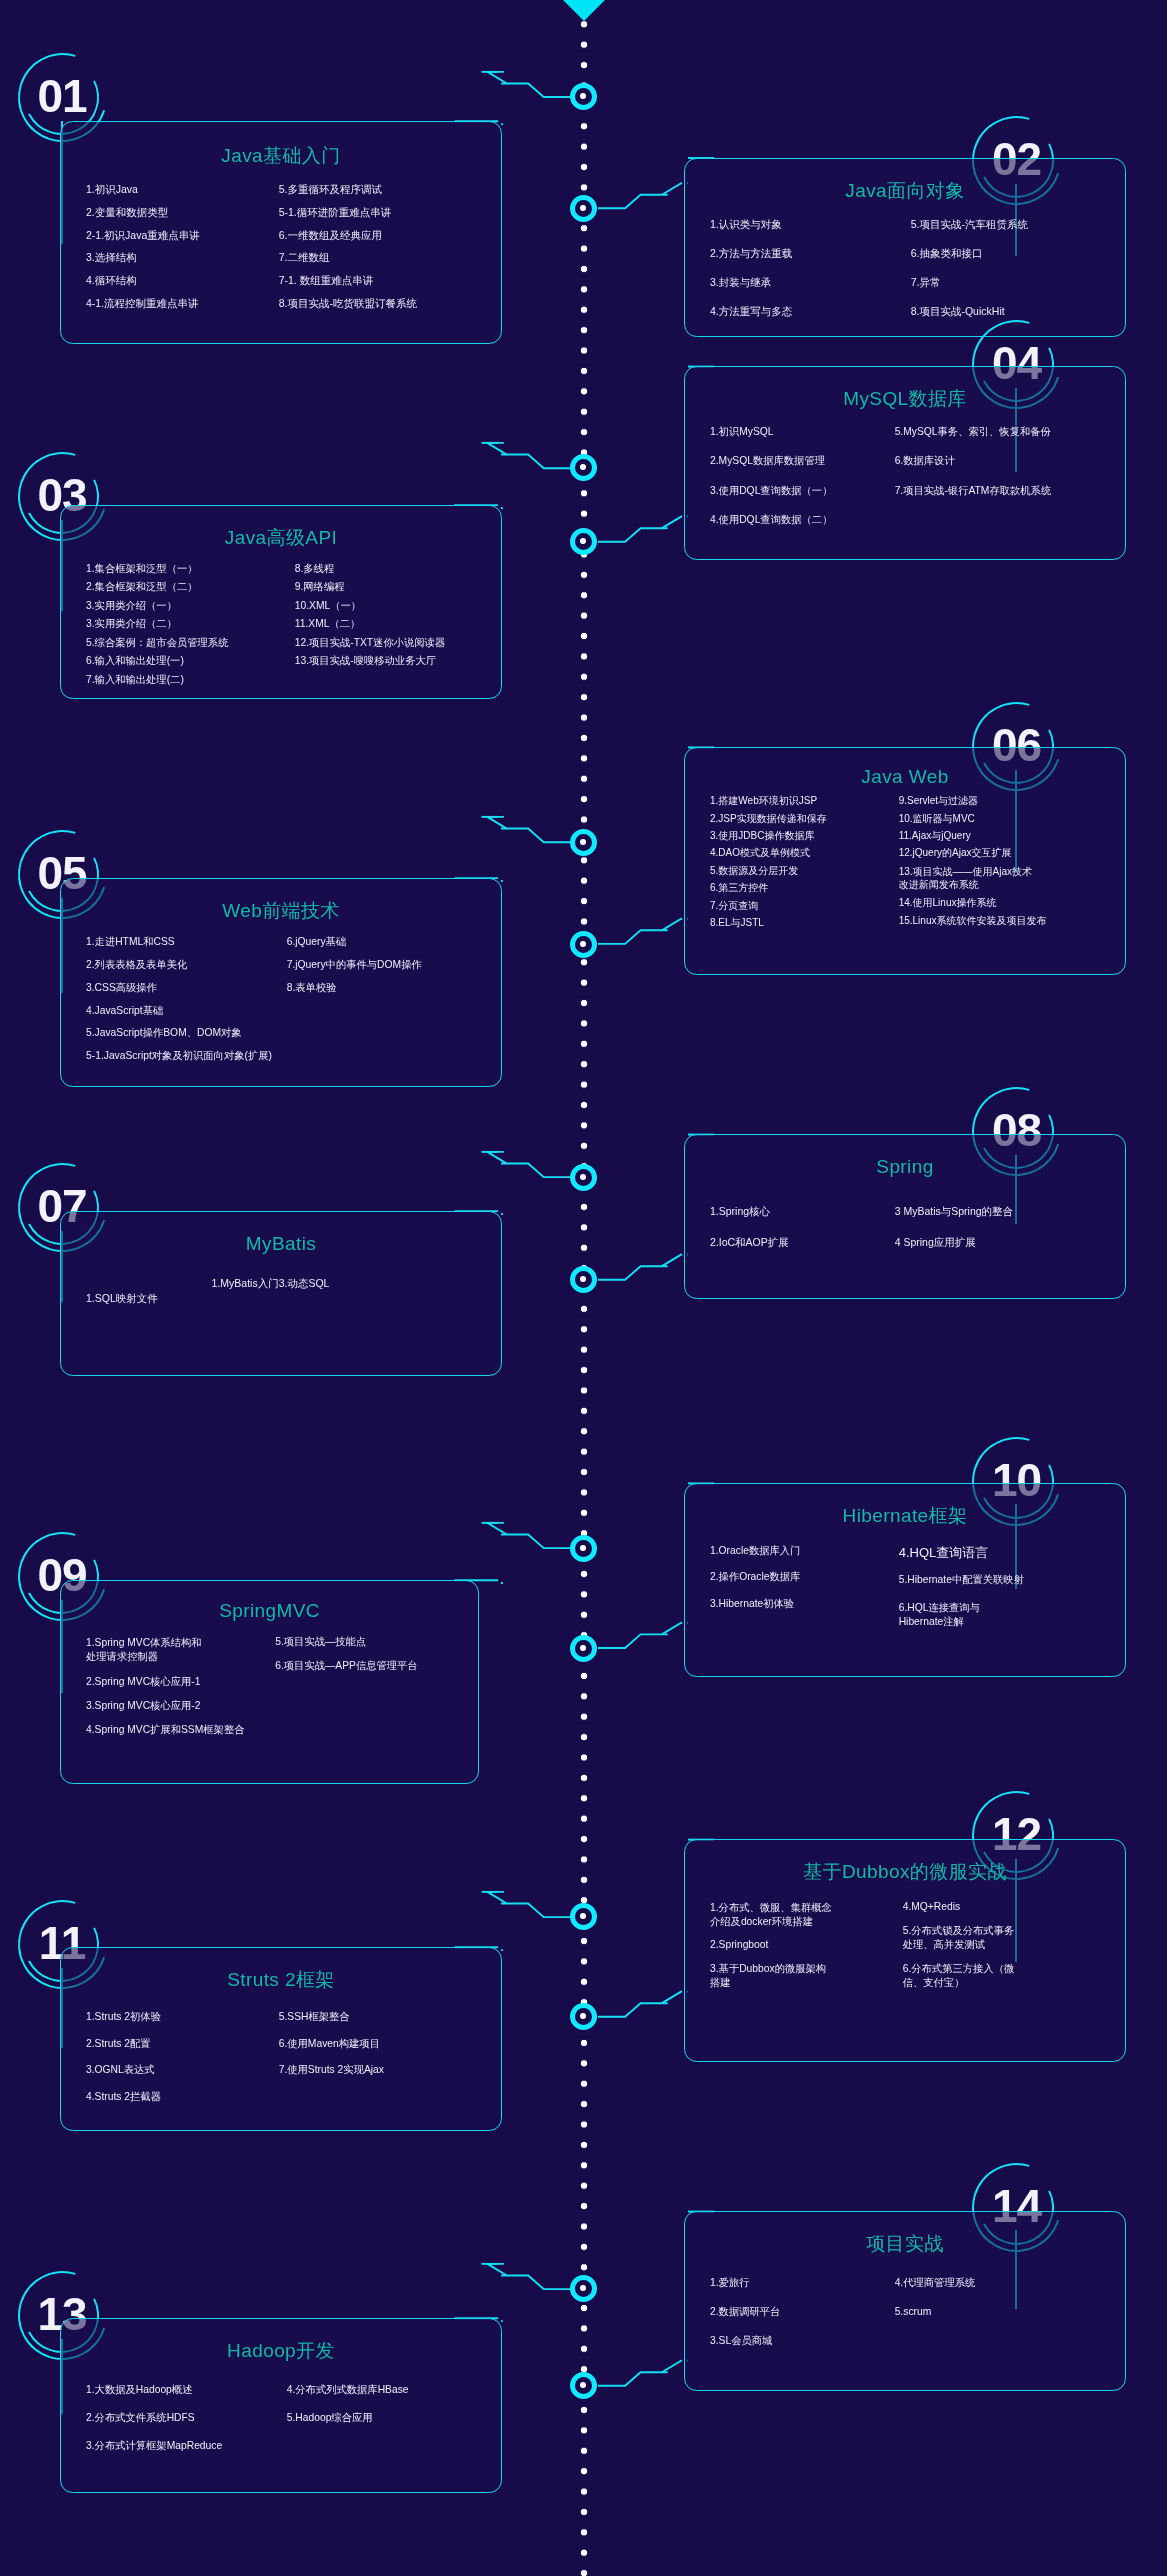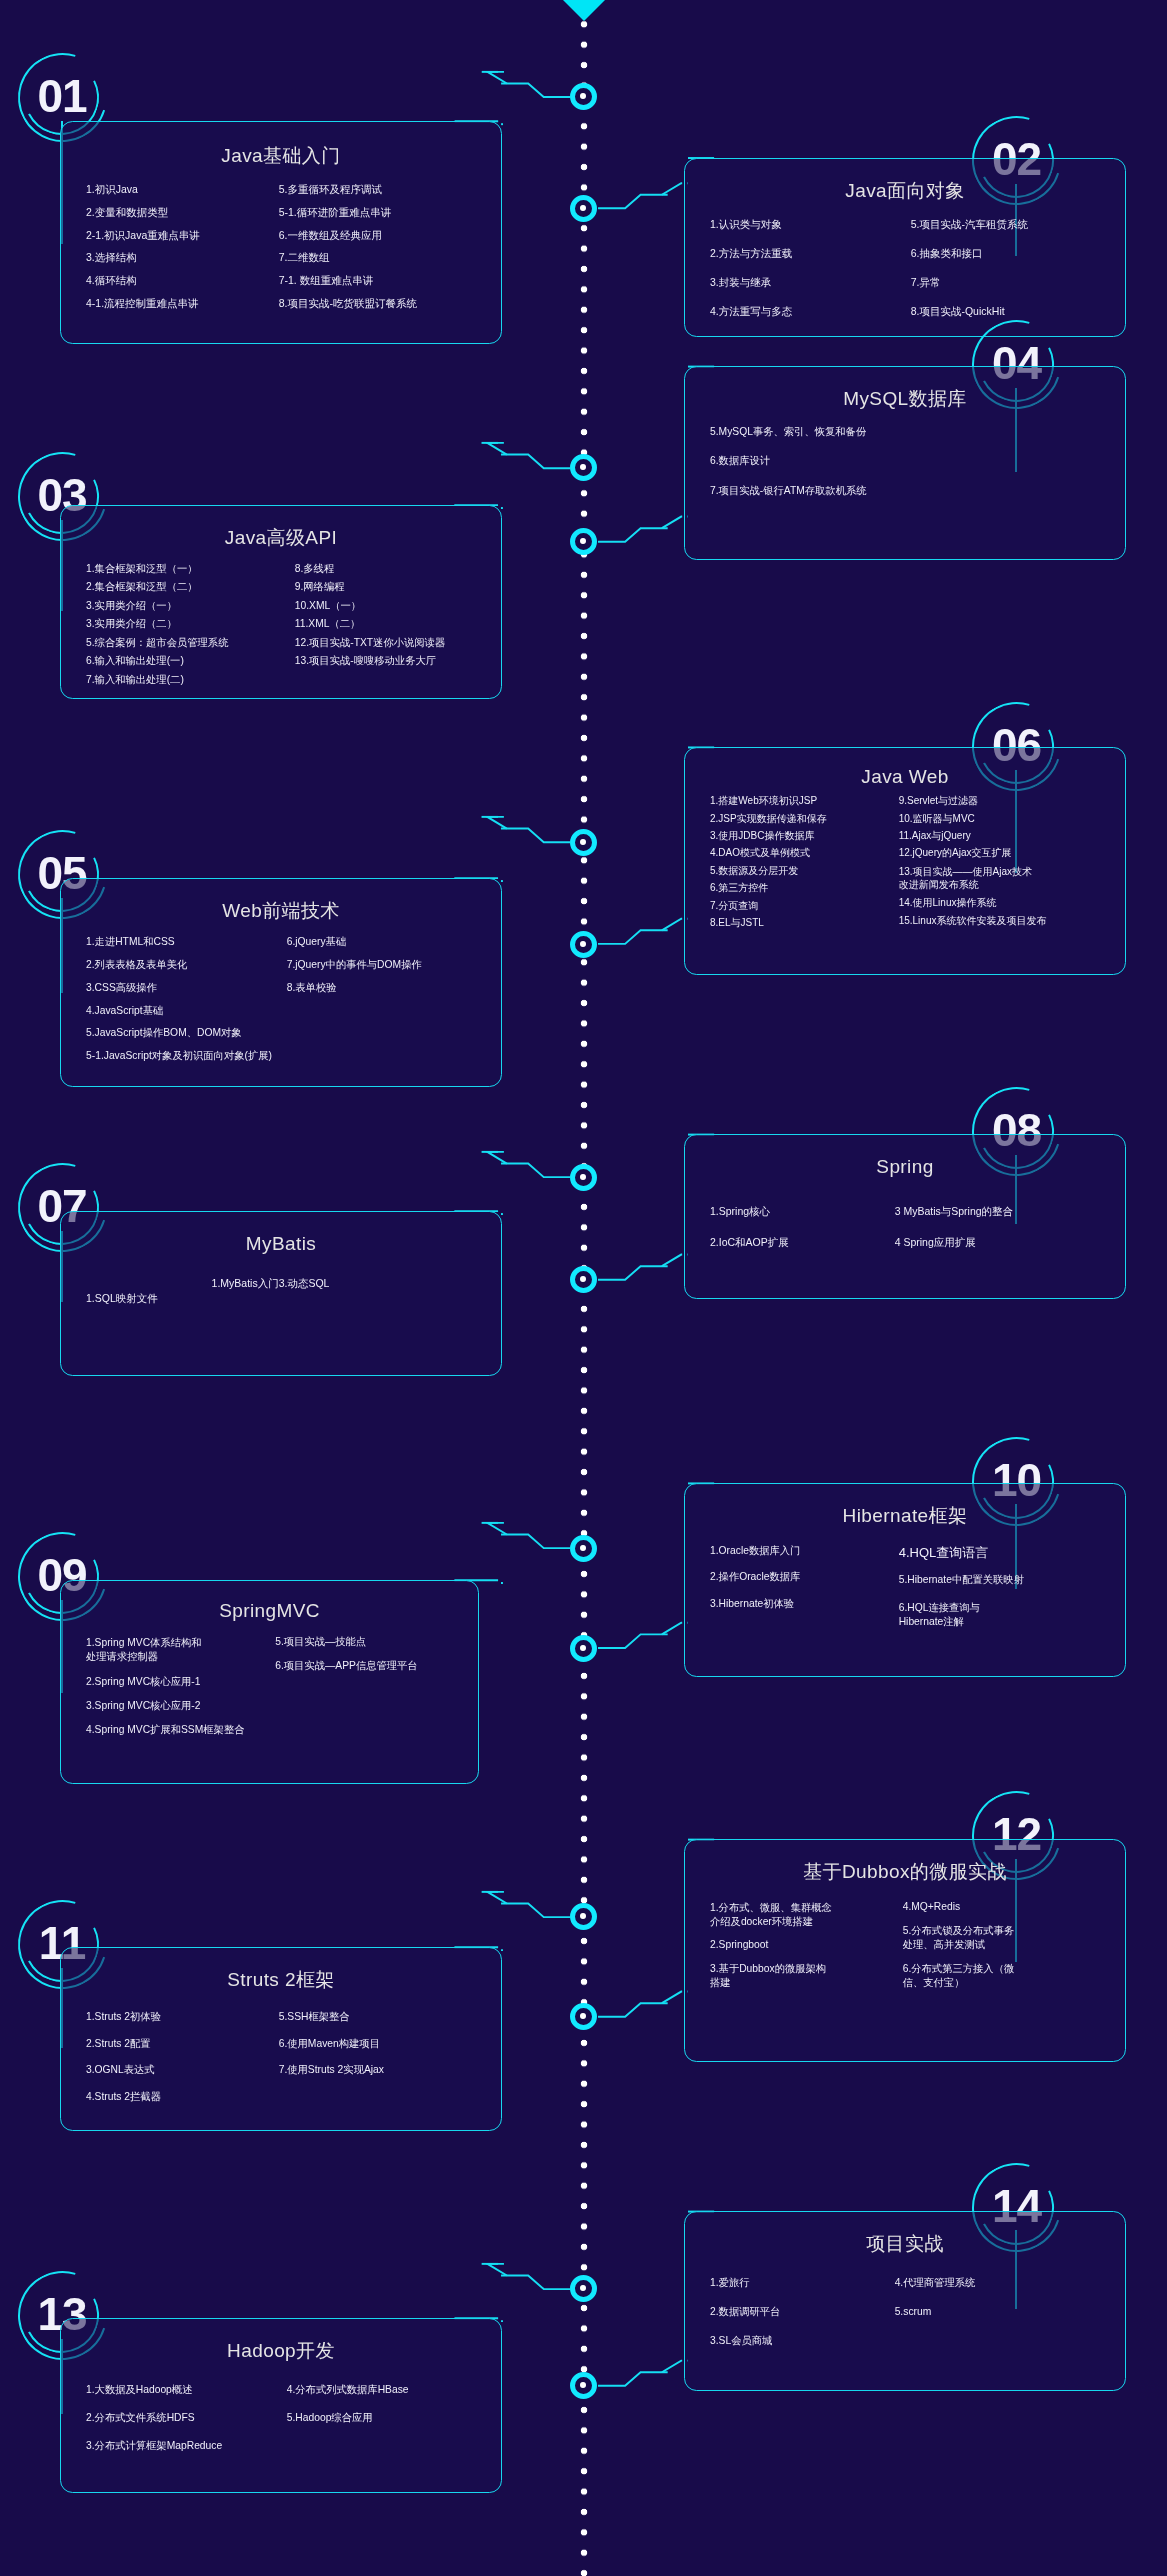--- a/index.html
+++ b/index.html
@@ -96,21 +96,21 @@
 
   
   .card {
     position: absolute;
     border: 1.9px solid #17d8ef;
     border-radius: 12.6px;
     background: rgba(26, 14, 80, 0.55);
   }
   .card-title {
     text-align: center;
-    color: #e5e5e5;
+    color: #14b8a6;
     font-size: 19px;
     letter-spacing: 0.4px;
   }
   .card-cols {
     display: flex;
   }
   .card-col {
     flex: 1 1 50%;
   }
   .item {
@@ -259,20 +259,26 @@
       </div>
       <div class="badge" style="left: 972px; top: 320px;">
         <div class="ring"></div>
         <div class="ring2"></div>
         <div class="num">04</div>
       </div>
       <div class="conn" style="left: 1015px; top: 388px; width: 1.9px; height: 84px; background: rgb(21, 223, 243);"></div>
       <div class="card" style="left: 684px; top: 366px; width: 442px; height: 194px;">
         <div class="card-title" style="margin-top: 19.4px; font-size: 19px;">MySQL数据库</div>
         <div class="card-cols" style="margin-top: 13.6px; padding: 0px 13.6px 11.6px 25px;">
+          <div class="card-col" style="flex: 0 0 46%;">
+            <div class="item" style="font-size: 10.3px; line-height: 1.2; margin-bottom: 17px;">1.初识MySQL</div>
+            <div class="item" style="font-size: 10.3px; line-height: 1.2; margin-bottom: 17px;">2.MySQL数据库数据管理</div>
+            <div class="item" style="font-size: 10.3px; line-height: 1.2; margin-bottom: 17px;">3.使用DQL查询数据（一）</div>
+            <div class="item" style="font-size: 10.3px; line-height: 1.2; margin-bottom: 17px;">4.使用DQL查询数据（二）</div>
+          </div>
           <div class="card-col" style="flex: 0 0 54%;">
             <div class="item" style="font-size: 10.3px; line-height: 1.2; margin-bottom: 17px;">5.MySQL事务、索引、恢复和备份</div>
             <div class="item" style="font-size: 10.3px; line-height: 1.2; margin-bottom: 17px;">6.数据库设计</div>
             <div class="item" style="font-size: 10.3px; line-height: 1.2; margin-bottom: 17px;">7.项目实战-银行ATM存取款机系统</div>
           </div>
         </div>
       </div>
       <div class="conn" style="left: 498px; top: 813px; width: 73px; height: 104px;">
         <svg width="73" height="104" viewBox="0 0 75 107">
           <path d="M 75 30 L 47 30 L 31 16 L 3 16" stroke="#15dff3" stroke-width="2" fill="none"></path>

